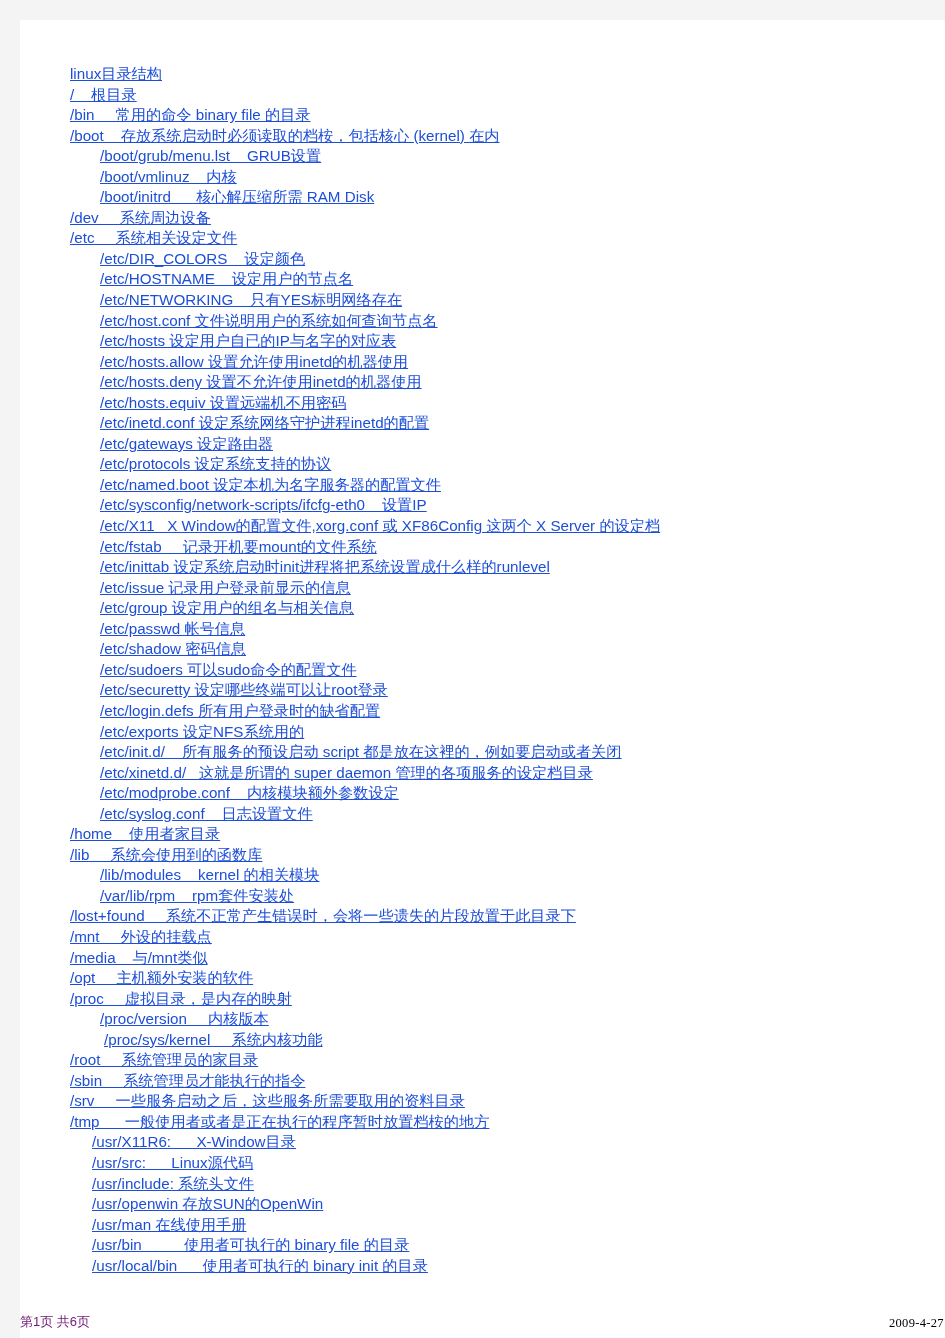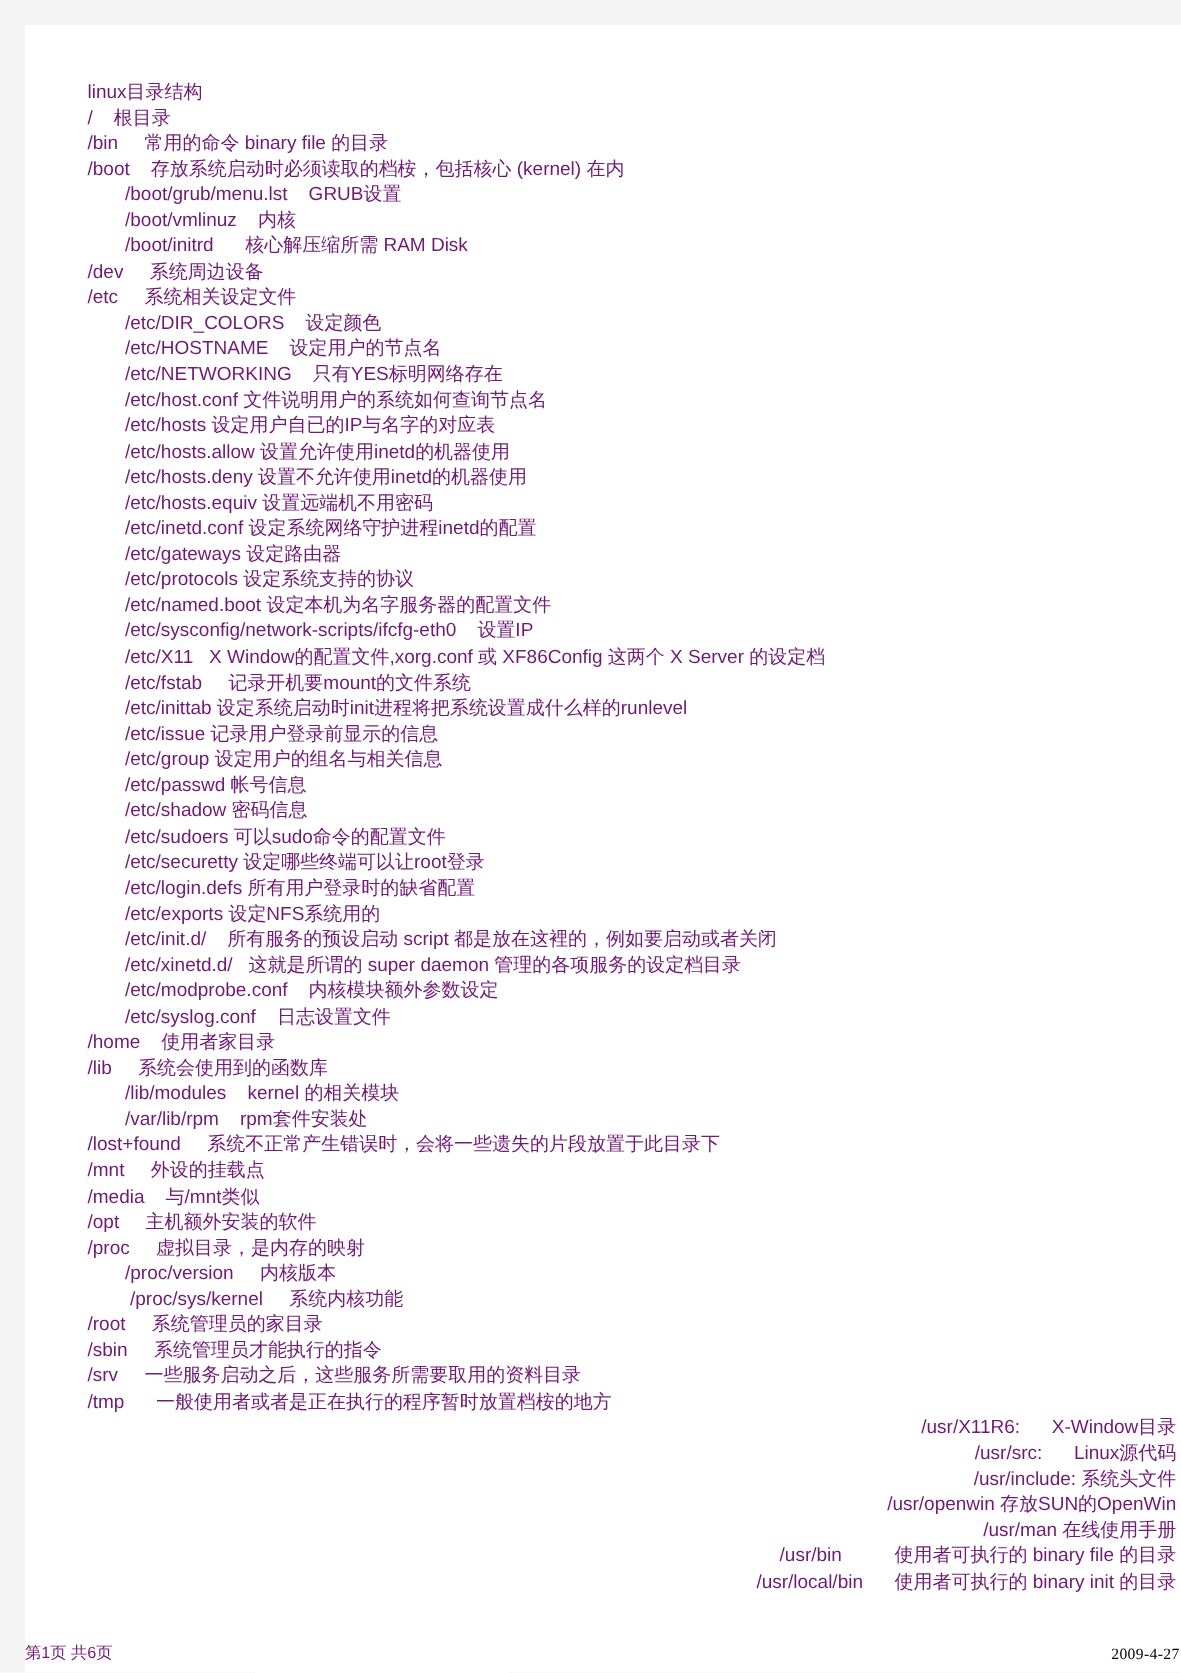--- a/index.html
+++ b/index.html
@@ -22,33 +22,34 @@
     bottom: 0;
     background: #ffffff;
   }
   #doc-body {
     position: absolute;
     left: 50px;
     top: 44px;
     right: 4px;
     font-size: 15.2px;
     line-height: 20.55px;
-    color: #701a75;
+    color: #1d4ed8;
     white-space: nowrap;
+    text-decoration: underline;
   }
   .line {
     white-space: pre;
     height: 20.55px;
     overflow: visible;
   }
   
   .i0 { padding-left: 0px; }
   .i1 { padding-left: 30px; }
   .i2 { padding-left: 34px; }
-  .i3 { padding-left: 22px; text-align: right; }
+  .i3 { padding-left: 22px; }
 
   #footer {
     position: absolute;
     left: 0;
     right: 0;
     bottom: 7px;
     height: 20px;
   }
   #footer-left {
     position: absolute;

